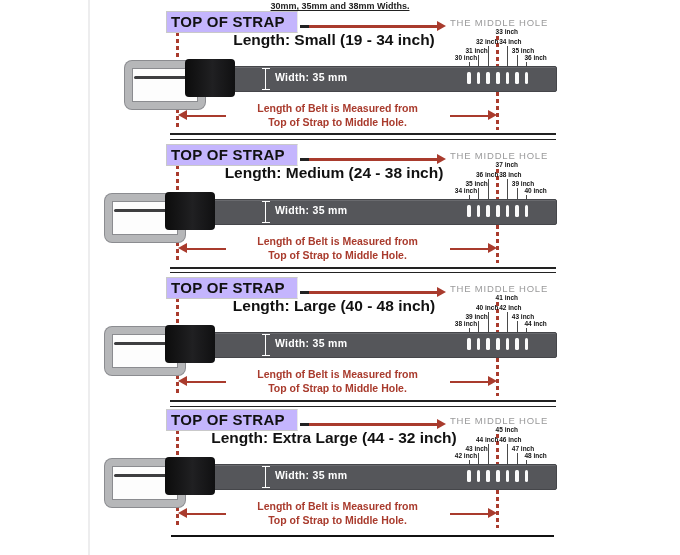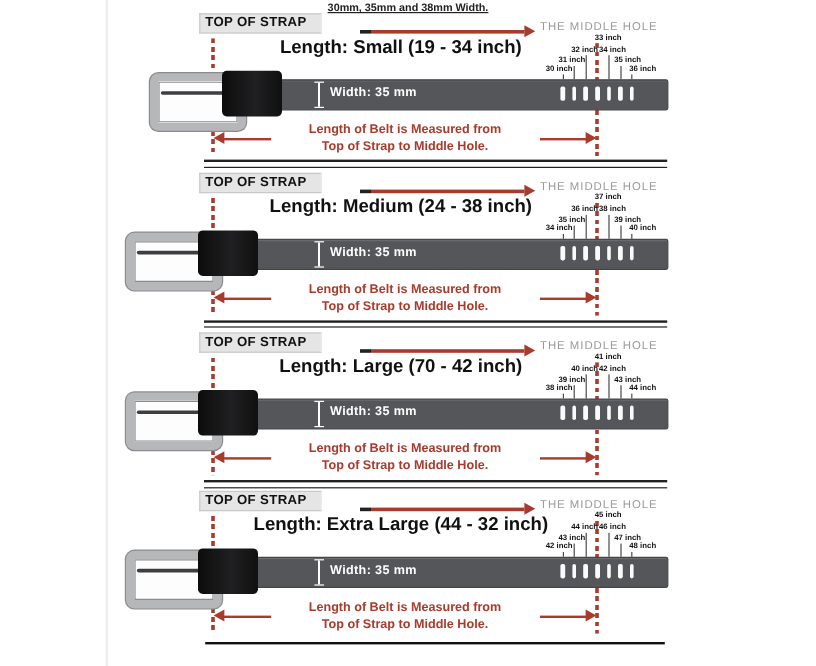--- a/index.html
+++ b/index.html
@@ -6,22 +6,22 @@
   .canvas { position:relative; width:680px; height:555px; background:#fff;
             font-family:"Liberation Sans", sans-serif; overflow:hidden; }
   .edge-line { position:absolute; left:88px; top:0; width:2px; height:555px; background:#ededee; }
 
   .header-note { position:absolute; top:1px; left:340px; transform:translateX(-50%);
                  font-size:9px; font-weight:bold; text-decoration:underline; color:#222; white-space:nowrap; }
 
   .section { position:absolute; left:0; width:680px; height:125px; }
 
   .tos-box { position:absolute; left:166px; top:1px; border:1px solid #c9c9c9; border-right-color:#e9e9e9;
-             padding:1px 12px 2px 4px; font-size:11px; font-weight:bold; letter-spacing:0.3px;
-             color:#111; background:#e5e5e5; white-space:nowrap; z-index:6; }
+             padding:1px 12px 2px 4px; font-size:15px; font-weight:bold; letter-spacing:0.3px;
+             color:#111; background:#c4b5fd; white-space:nowrap; z-index:6; }
   .tos-arrow { position:absolute; left:300px; top:11px; width:146px; height:11px; z-index:5; }
   .tos-arrow .shaft { position:absolute; left:0; top:4px; height:2.5px; width:137px;
                       background:linear-gradient(90deg,#222 0 9px, var(--red) 9px); }
   .tos-arrow .head { position:absolute; right:0; top:0; width:0; height:0;
                      border-left:9px solid var(--red); border-top:5px solid transparent; border-bottom:5px solid transparent; }
   .mh-label { position:absolute; left:450px; top:7px; font-size:9.5px; letter-spacing:0.8px;
               color:#9a9a9b; white-space:nowrap; z-index:5; }
   .sec-title { position:absolute; left:334px; top:21px; transform:translateX(-50%);
                font-size:15.5px; font-weight:bold; color:#111; white-space:nowrap; z-index:5; }
 
@@ -64,21 +64,21 @@
              border-top:2px solid #222; border-bottom:1.5px solid #222; }
   .bottom-line { position:absolute; left:171px; top:535px; width:383px; border-top:2.5px solid #111; }
   .caption { position:absolute; top:540px; left:338px; transform:translateX(-50%); font-size:8.7px;
              font-weight:bold; text-decoration:underline; color:#111; white-space:nowrap; }
 </style>
 </head>
 <body>
 
 <div class="canvas">
   <div class="edge-line"></div>
-  <div class="header-note">30mm, 35mm and 38mm Width.</div>
+  <div class="header-note">30mm, 35mm and 38mm Widths.</div>
   <div id="sections-mount">
   <div class="section" style="top: 10px;">
     <div class="tos-box">TOP OF STRAP</div>
     <div class="tos-arrow">
       <div class="shaft"></div>
       <div class="head"></div>
     </div>
     <div class="mh-label">THE MIDDLE HOLE</div>
     <div class="sec-title">Length: Small (19 - 34 inch)</div>
 
@@ -189,21 +189,21 @@
     </div>
   </div>
 
   <div class="section" style="top: 276px;">
     <div class="tos-box">TOP OF STRAP</div>
     <div class="tos-arrow">
       <div class="shaft"></div>
       <div class="head"></div>
     </div>
     <div class="mh-label">THE MIDDLE HOLE</div>
-    <div class="sec-title">Length: Large (70 - 42 inch)</div>
+    <div class="sec-title">Length: Large (40 - 48 inch)</div>
 
     <div class="dash-v dash-left"></div>
     <div class="dash-v dash-mid"></div>
 
     <div class="buckle" style="left: 105px;"></div>
     <div class="prong" style="left: 114px; width: 54px;"></div>
     <div class="fold" style="left: 165px;"></div>
     <div class="strap" style="left: 193px; width: 362px;"></div>
     <div class="ibeam"></div>
     <div class="width-text">Width: 35 mm</div>

